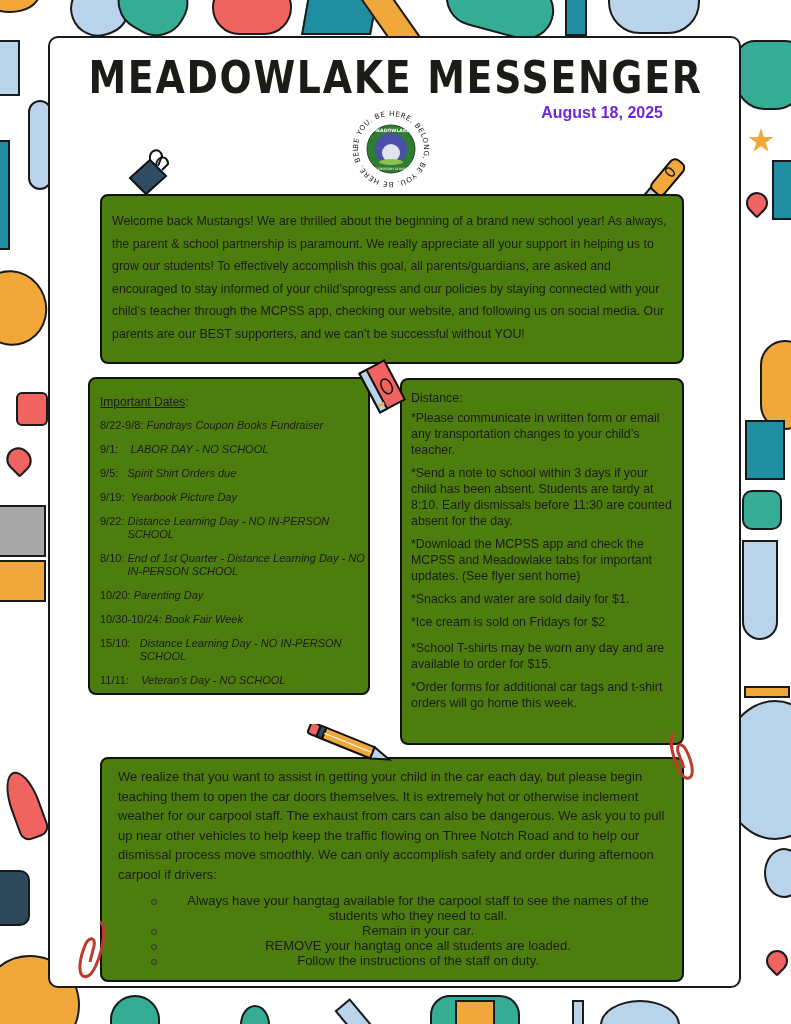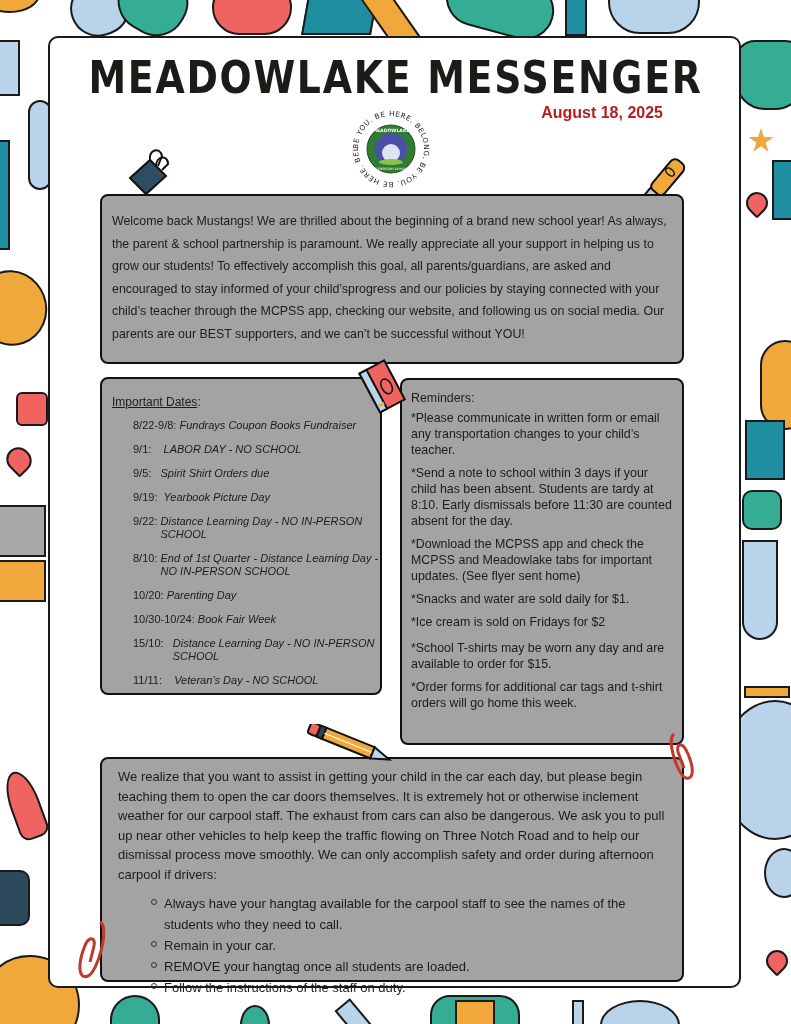--- a/index.html
+++ b/index.html
@@ -26,54 +26,54 @@
     box-sizing: border-box;
   }
   .masthead {
     position: absolute; left: 0; top: 52px; width: 791px; text-align: center;
     font-family: "DejaVu Sans", sans-serif; font-weight: bold;
     font-size: 44px; letter-spacing: 2px; color: #1b1b18;
     transform: scaleX(0.86); transform-origin: center;
   }
   .date {
     position: absolute; right: 128px; top: 104px;
-    font-weight: bold; font-size: 16px; color: #b91c1c;
+    font-weight: bold; font-size: 16px; color: #6d28d9;
   }
   .logo {
     position: absolute; left: 352px; top: 110px; width: 78px; height: 78px;
   }
   .box {
-    position: absolute; background: #a3a3a3; border: 2.5px solid #111;
+    position: absolute; background: #4d7c0f; border: 2.5px solid #111;
     border-radius: 8px; box-sizing: border-box;
   }
   .intro {
     left: 100px; top: 194px; width: 584px; height: 170px;
     padding: 14px 10px 0 10px; font-size: 12.4px; line-height: 22.5px;
   }
   .dates {
-    left: 100px; top: 377px; width: 282px; height: 318px;
+    left: 88px; top: 377px; width: 282px; height: 318px;
     padding: 16px 0 0 10px; font-size: 11px;
   }
   .dates .heading { text-decoration: underline; font-size: 12px; margin-bottom: 10px; }
-  .dates .row { display: flex; margin-bottom: 11px; line-height: 13px; margin-left: 21px; }
+  .dates .row { display: flex; margin-bottom: 11px; line-height: 13px; }
   .dates .row .d { white-space: pre; }
   .dates .row .t { flex: 1; font-style: italic; }
   .reminders {
     left: 400px; top: 378px; width: 284px; height: 367px;
     padding: 10px 8px 0 9px; font-size: 12.4px; line-height: 16px;
   }
   .reminders .heading { margin-bottom: 4px; }
   .reminders p { margin: 0 0 7px 0; }
   .carpool {
     left: 100px; top: 757px; width: 584px; height: 225px;
     padding: 8px 10px 0 16px; font-size: 13px; line-height: 19.6px;
   }
   .carpool p { margin: 0 0 8px 0; }
   .carpool ul { margin: 0; padding-left: 46px; list-style: none; }
-  .carpool li { position: relative; line-height: 21px; }
+  .carpool li { position: relative; line-height: 15px; text-align: center; }
   .carpool li::before {
     content: ""; position: absolute; left: -13px; top: 6px; width: 4px; height: 4px;
     border: 1px solid #333; border-radius: 50%;
   }
   .pin { position: absolute; }
 </style>
 </head>
 <body>
 
 <div>
@@ -207,21 +207,21 @@
       <span class="d">15/10:   </span>
       <span class="t">Distance Learning Day - NO IN-PERSON SCHOOL</span>
     </div>
   <div class="row">
       <span class="d">11/11:    </span>
       <span class="t">Veteran’s Day - NO SCHOOL</span>
     </div>
 </div>
 
 <div class="box reminders">
-  <div class="heading">Reminders:</div>
+  <div class="heading">Distance:</div>
   <p>*Please communicate in written form or email any transportation changes to your child’s teacher.</p>
   <p>*Send a note to school within 3 days if your child has been absent. Students are tardy at 8:10. Early dismissals before 11:30 are counted absent for the day.</p>
   <p>*Download the MCPSS app and check the MCPSS and Meadowlake tabs for important updates. (See flyer sent home)</p>
   <p>*Snacks and water are sold daily for $1.</p>
   <p style="margin-bottom:10px;">*Ice cream is sold on Fridays for $2</p>
   <p>*School T-shirts may be worn any day and are available to order for $15.</p>
   <p>*Order forms for additional car tags and t-shirt orders will go home this week.</p>
 </div>
 
 <svg class="pin" style="left:300px;top:724px;z-index:3;" width="96" height="40" viewBox="0 0 96 40">

